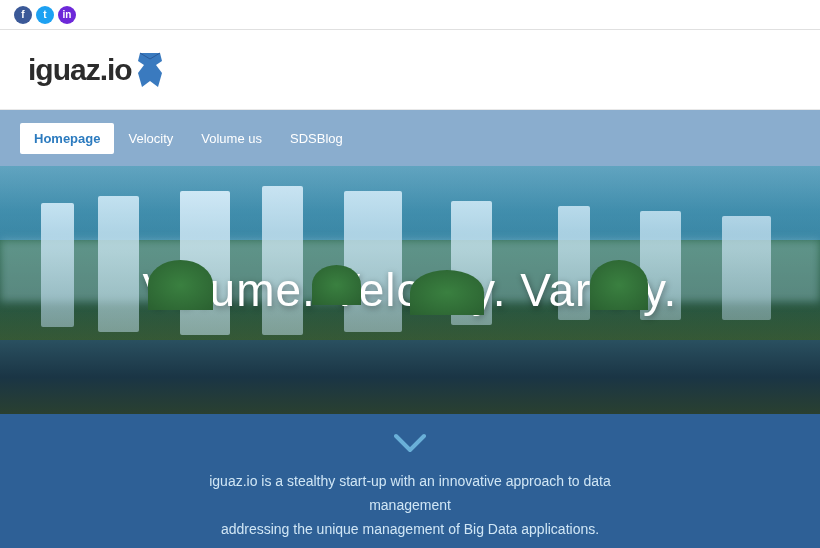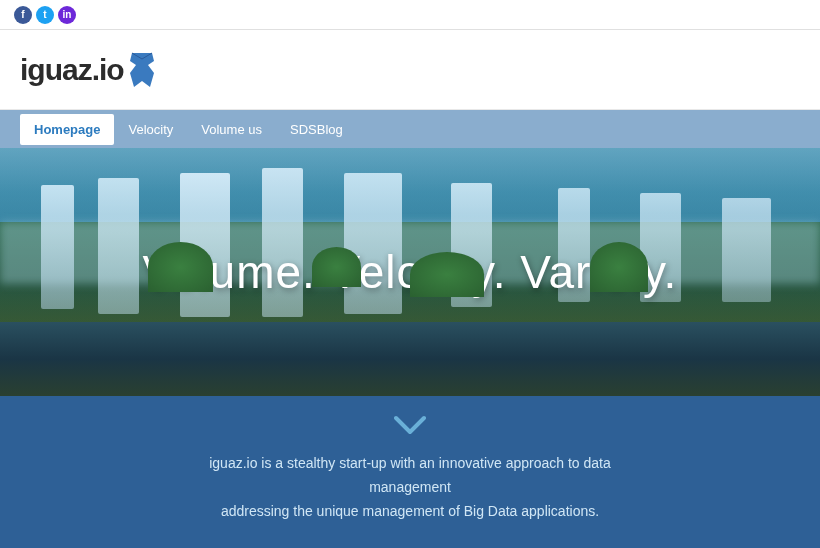--- a/index.html
+++ b/index.html
@@ -40,20 +40,21 @@
       background: #fff;
       height: 80px;
       display: flex;
       align-items: center;
       padding: 0 20px;
       border-bottom: 1px solid #e8e8e8;
     }
     .logo {
       display: flex;
       align-items: center;
+      margin-left: 8px;
     }
     .logo-text {
       font-size: 30px;
       font-weight: bold;
       color: #2c2c2c;
       letter-spacing: -1px;
     }
     .logo-shape {
       width: 28px;
       height: 38px;
@@ -61,21 +62,21 @@
       position: relative;
     }
     .logo-shape svg {
       width: 28px;
       height: 38px;
     }
 
     
     #nav {
       background: #8aadce;
-      height: 38px;
+      height: 56px;
       display: flex;
       align-items: center;
       padding: 0 20px;
     }
     .nav-item {
       padding: 8px 14px;
       font-size: 13px;
       color: #fff;
       cursor: pointer;
       border-radius: 2px;

